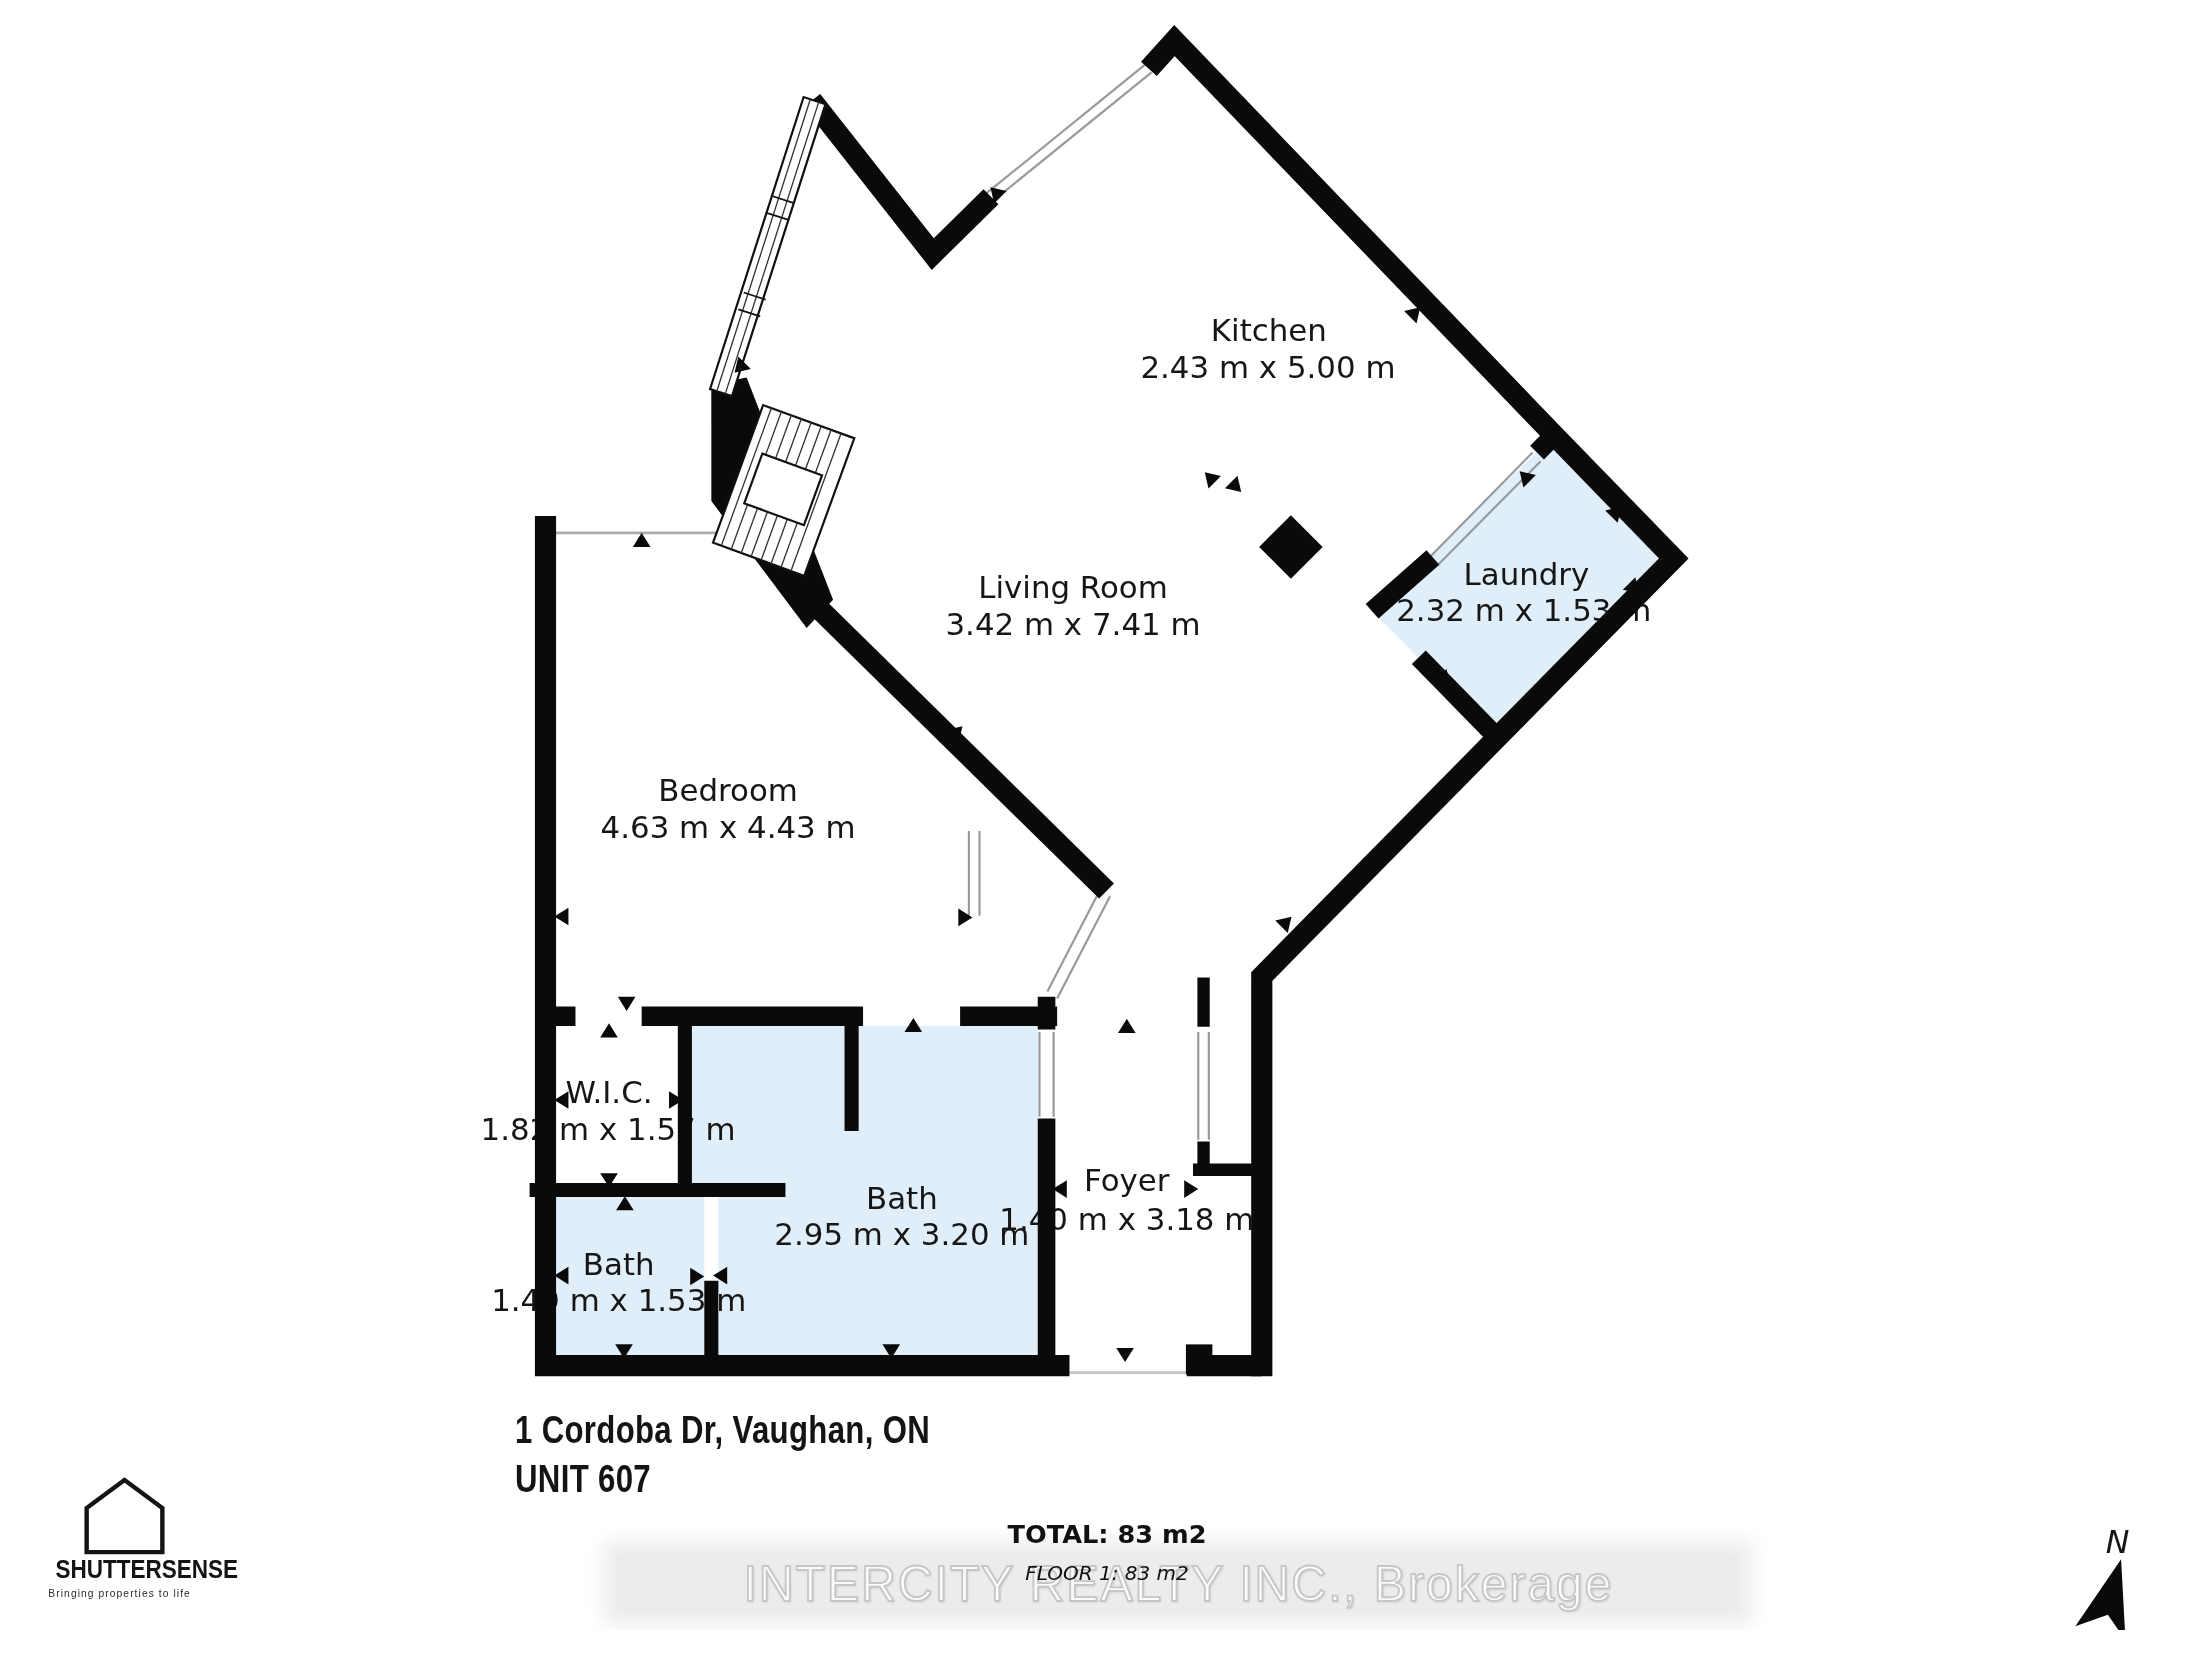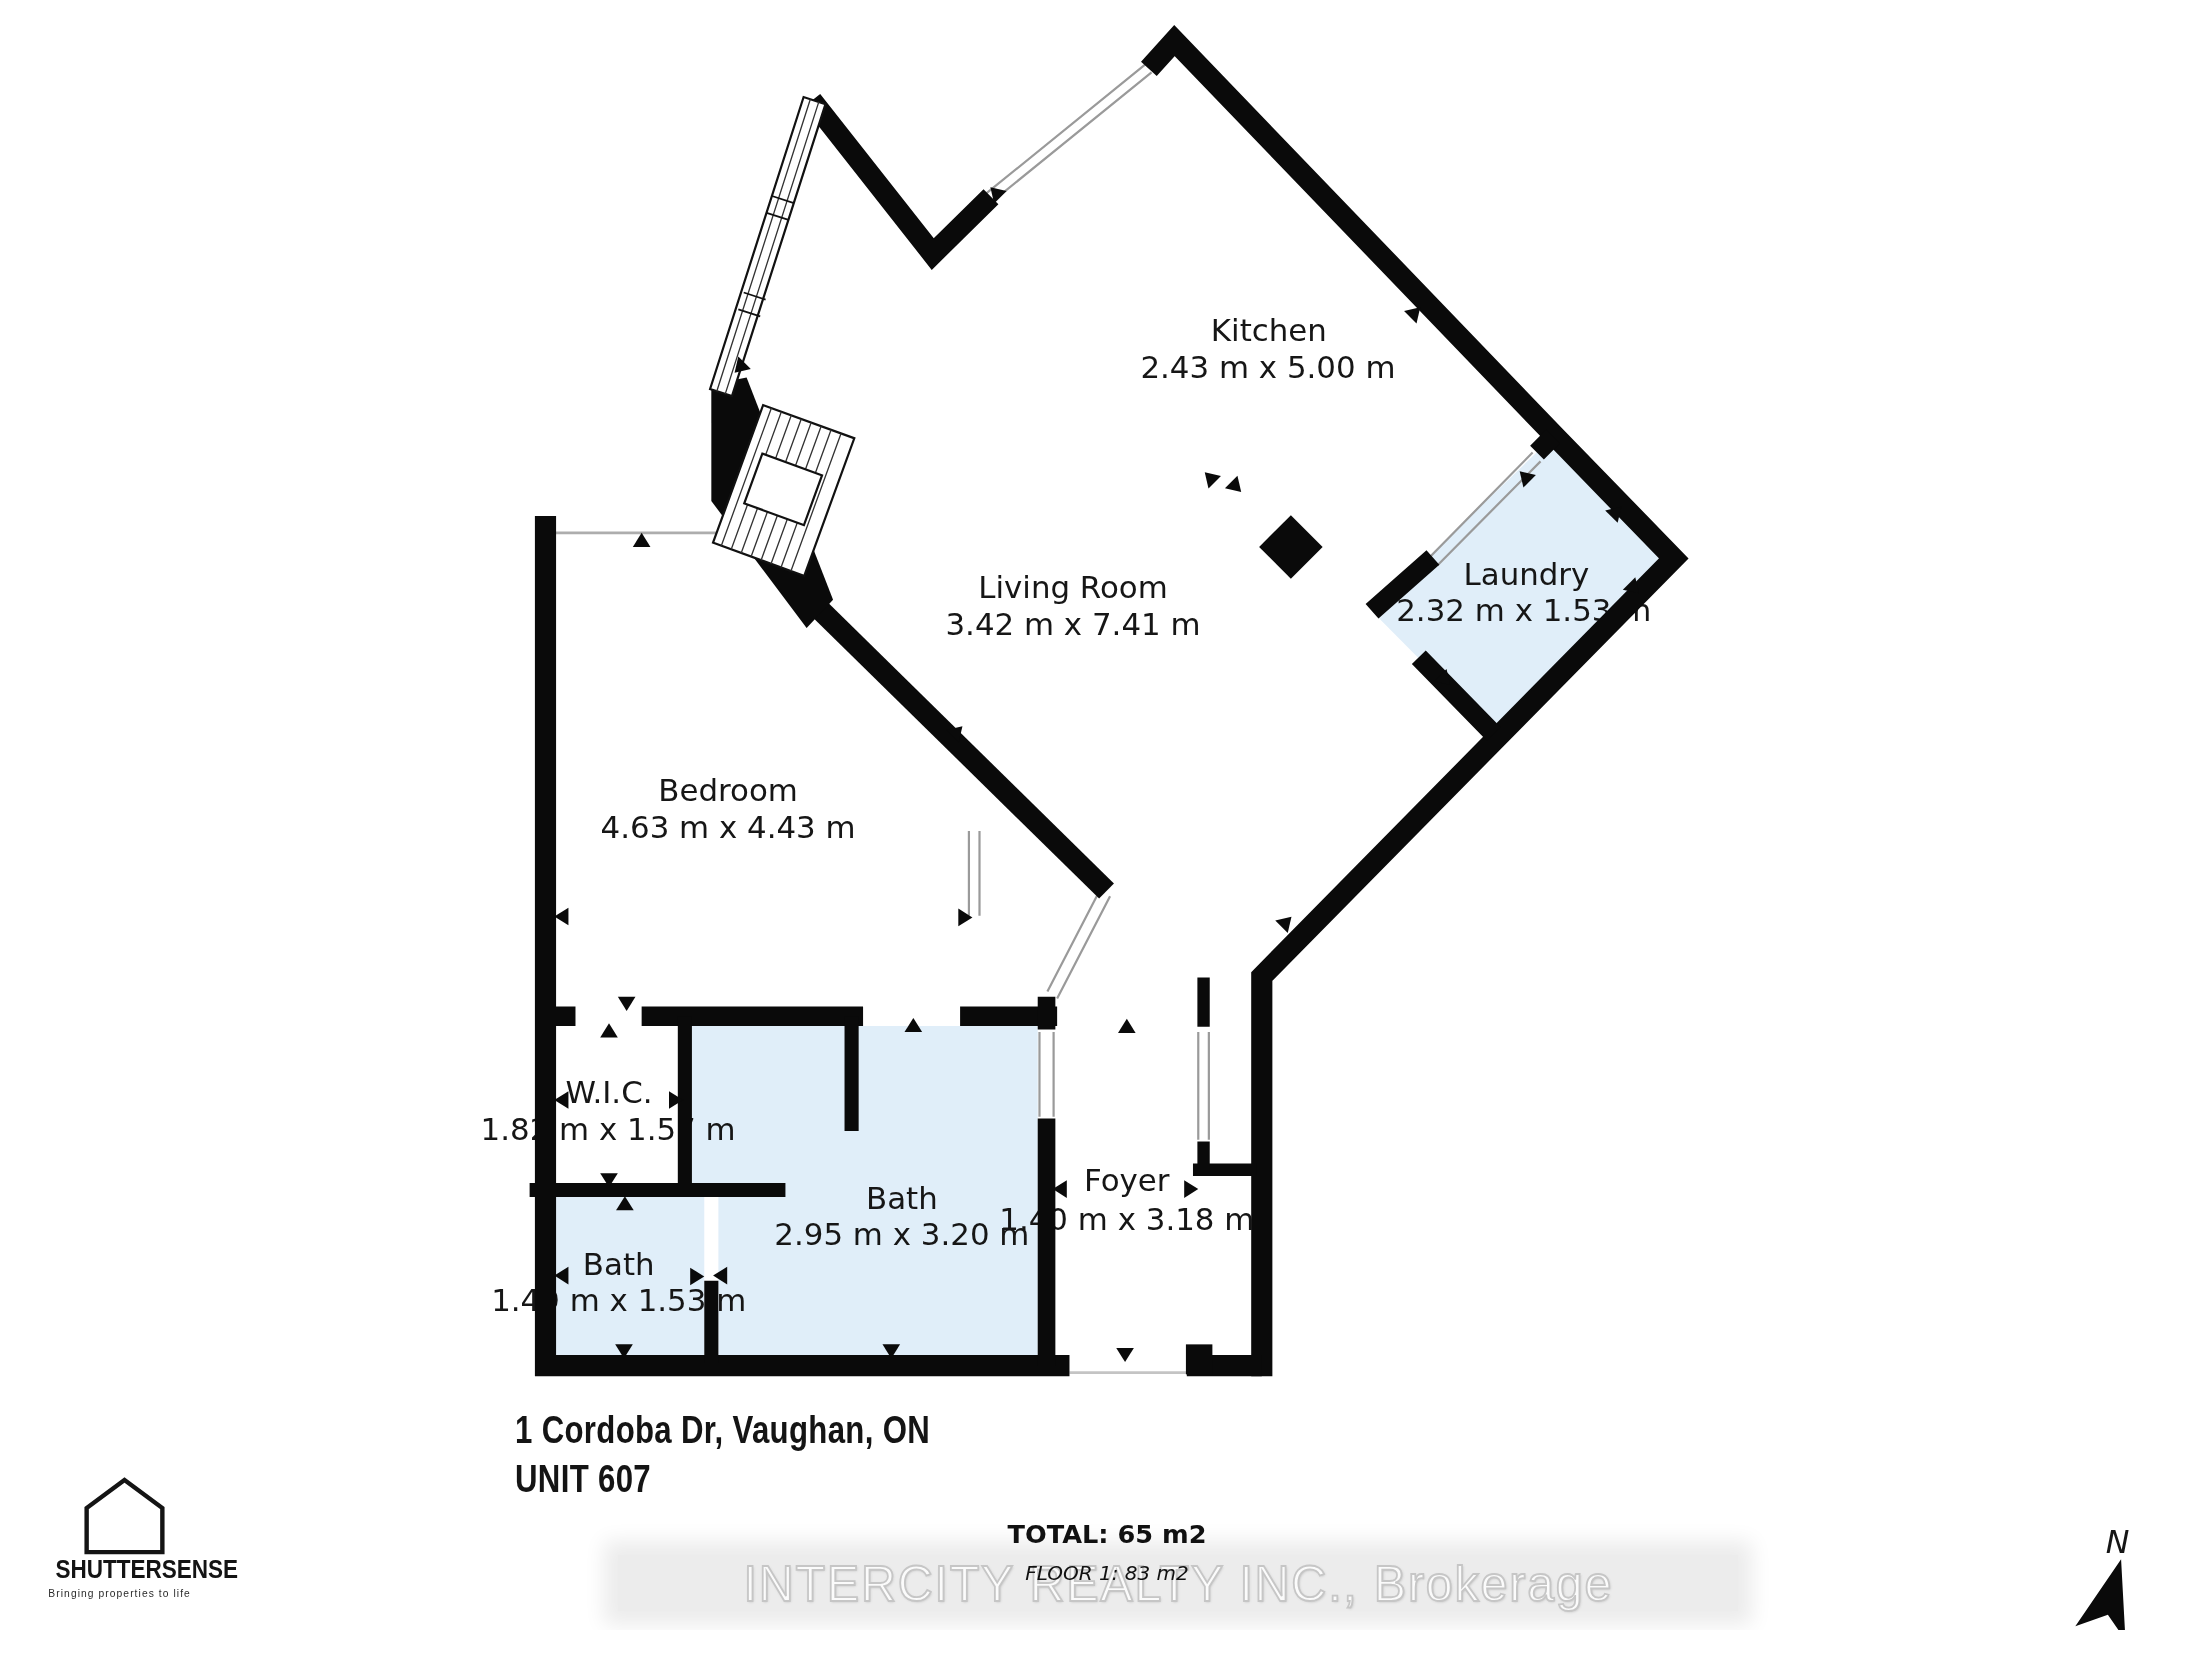--- a/index.html
+++ b/index.html
@@ -139,21 +139,21 @@
         <path d="M0,-8 L10,8 L-10,8 Z" transform="translate(838,417) rotate(225)" fill="#0a0a0a"></path>
       </g>
   </svg>
 
   <div class="address">
     <div>1 Cordoba Dr, Vaughan, ON</div>
     <div>UNIT 607</div>
   </div>
 
   <div class="totals">
-    <div class="total-line">TOTAL: 65 m2</div>
+    <div class="total-line">TOTAL: 83 m2</div>
     <div class="floor-line">FLOOR 1: 83 m2</div>
   </div>
 
   <div class="watermark">
     <span>INTERCITY REALTY INC., Brokerage</span>
   </div>
 
   <div class="logo">
     <svg class="house" width="81" height="78" viewBox="0 0 92 88">
       <polygon points="46,3 89,35 89,85 3,85 3,35" fill="none" stroke="#141414" stroke-width="5" stroke-linejoin="miter"></polygon>

